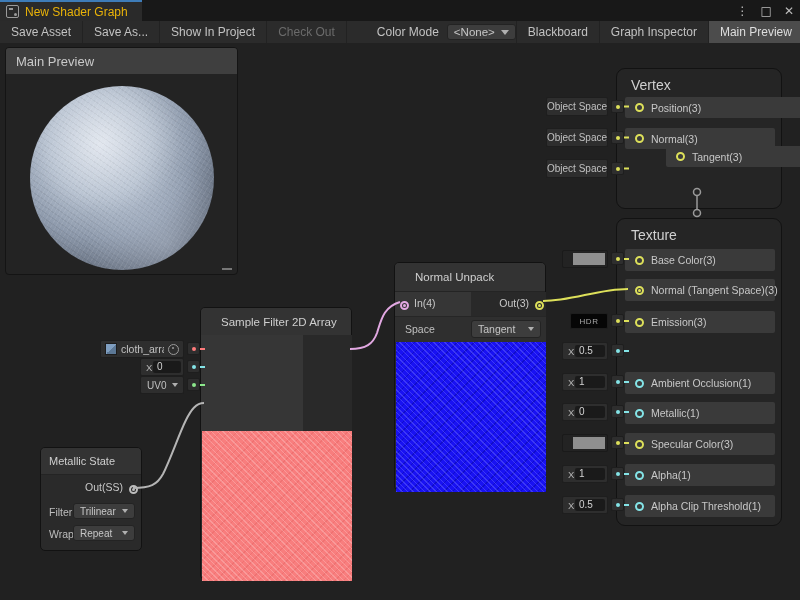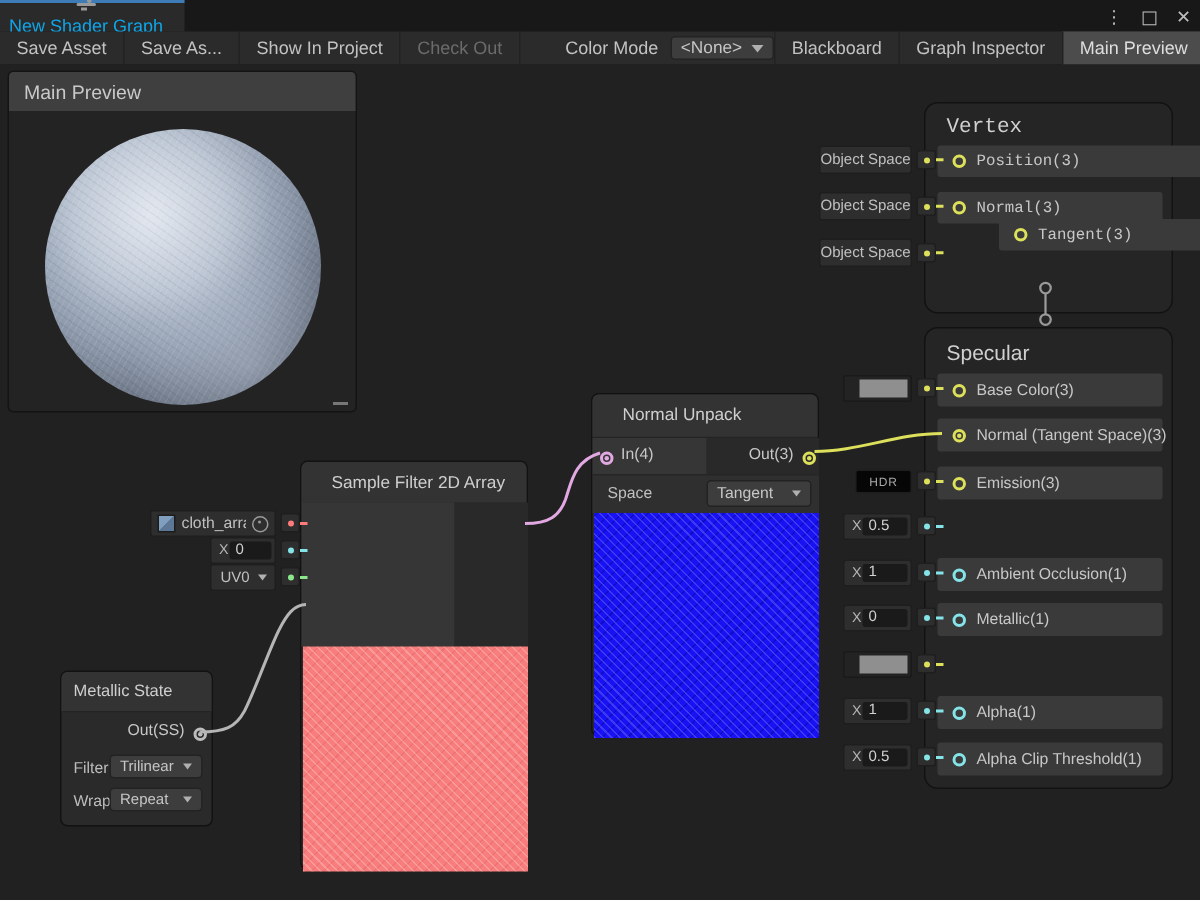--- a/index.html
+++ b/index.html
@@ -7,21 +7,21 @@
     width:800px;height:600px;overflow:hidden;position:relative;
     background:#191919;
     font-family:"Liberation Sans","DejaVu Sans",sans-serif;
     -webkit-font-smoothing:antialiased;
   }
   
   .titlebar{position:absolute;left:0;top:0;width:800px;height:21px;background:#181818;}
   .tab{
     position:absolute;left:0;top:0;height:19px;padding:0 14px 0 6px;
     background:#2a2a2a;border-top:2px solid #3e7cb8;
-    display:flex;align-items:center;gap:6px;color:#0ea5e9;font-size:12px;flex-direction:column;
+    display:flex;align-items:center;gap:6px;color:#eab308;font-size:12px;
   }
   .sg-icon{width:11px;height:11px;border:1.5px solid #9a9a9a;border-radius:2px;position:relative;}
   .sg-icon::before{content:"";position:absolute;left:2px;top:2px;width:4px;height:1.5px;background:#9a9a9a;}
   .sg-icon::after{content:"";position:absolute;right:1.5px;bottom:1.5px;width:3px;height:3px;background:#9a9a9a;border-radius:50%;}
   .win-controls{position:absolute;right:6px;top:0;height:21px;display:flex;align-items:center;gap:12px;color:#bdbdbd;font-size:12px;font-family:"DejaVu Sans",sans-serif;}
   .win-controls span{cursor:default;}
   
   .toolbar{
     position:absolute;left:0;top:21px;width:800px;height:22px;background:#2b2b2b;
     border-bottom:1px solid #191919;display:flex;align-items:stretch;color:#c2c2c2;font-size:12px;
@@ -137,21 +137,21 @@
 <div class="graph"></div>
 
 <div class="panel">
   <div class="panel-header">
     <span>Main Preview</span>
   </div>
   <div class="sphere"></div>
   <div class="resize-handle"></div>
 </div>
 
-<div class="ctx-node" style="left:616px;top:68px;width:166px;height:141px;font-family:Liberation Mono, monospace;">
+<div class="ctx-node" style="left:616px;top:68px;width:166px;height:141px;">
   <div class="ctx-title">Vertex</div>
   <div class="blk-row" style="top:28px;height:21px;padding-left:44px;">
     <span class="ring v3" style="left:10px;top:6px;"></span>
     <span class="lbl">Position(3)</span>
   </div>
   <div class="blk-row" style="top:59px;height:21px;">
     <span class="ring v3" style="left:10px;top:6px;"></span>
     <span class="lbl">Normal(3)</span>
   </div>
   <div class="blk-row" style="top:77px;height:21px;margin-left:41px;">
@@ -173,40 +173,44 @@
     <i class="d-v3"></i>
   </div>
 <div class="widget w-text" style="left:546px;top:159px;width:62px;height:19px;">
     <span>Object Space</span>
   </div>
 <div class="dotbox" style="left:611px;top:162px;">
     <i class="d-v3"></i>
   </div>
 
 <div class="ctx-node" style="left:616px;top:218px;width:166px;height:308px;">
-  <div class="ctx-title">Specular</div>
+  <div class="ctx-title">Texture</div>
   <div class="blk-row" style="top:30px;height:22px;">
     <span class="ring v3" style="left:10px;top:6.5px;"></span>
     <span class="lbl">Base Color(3)</span>
   </div>
   <div class="blk-row" style="top:60px;height:22px;">
     <span class="ring v3 on" style="left:10px;top:6.5px;"></span>
     <span class="lbl">Normal (Tangent Space)(3)</span>
   </div>
   <div class="blk-row" style="top:92px;height:22px;">
     <span class="ring v3" style="left:10px;top:6.5px;"></span>
     <span class="lbl">Emission(3)</span>
   </div>
   <div class="blk-row" style="top:153px;height:22px;">
     <span class="ring v1" style="left:10px;top:6.5px;"></span>
     <span class="lbl">Ambient Occlusion(1)</span>
   </div>
   <div class="blk-row" style="top:183px;height:22px;">
     <span class="ring v1" style="left:10px;top:6.5px;"></span>
     <span class="lbl">Metallic(1)</span>
+  </div>
+  <div class="blk-row" style="top:214px;height:22px;">
+    <span class="ring v3" style="left:10px;top:6.5px;"></span>
+    <span class="lbl">Specular Color(3)</span>
   </div>
   <div class="blk-row" style="top:245px;height:22px;">
     <span class="ring v1" style="left:10px;top:6.5px;"></span>
     <span class="lbl">Alpha(1)</span>
   </div>
   <div class="blk-row" style="top:276px;height:22px;">
     <span class="ring v1" style="left:10px;top:6.5px;"></span>
     <span class="lbl">Alpha Clip Threshold(1)</span>
   </div>
 </div>

